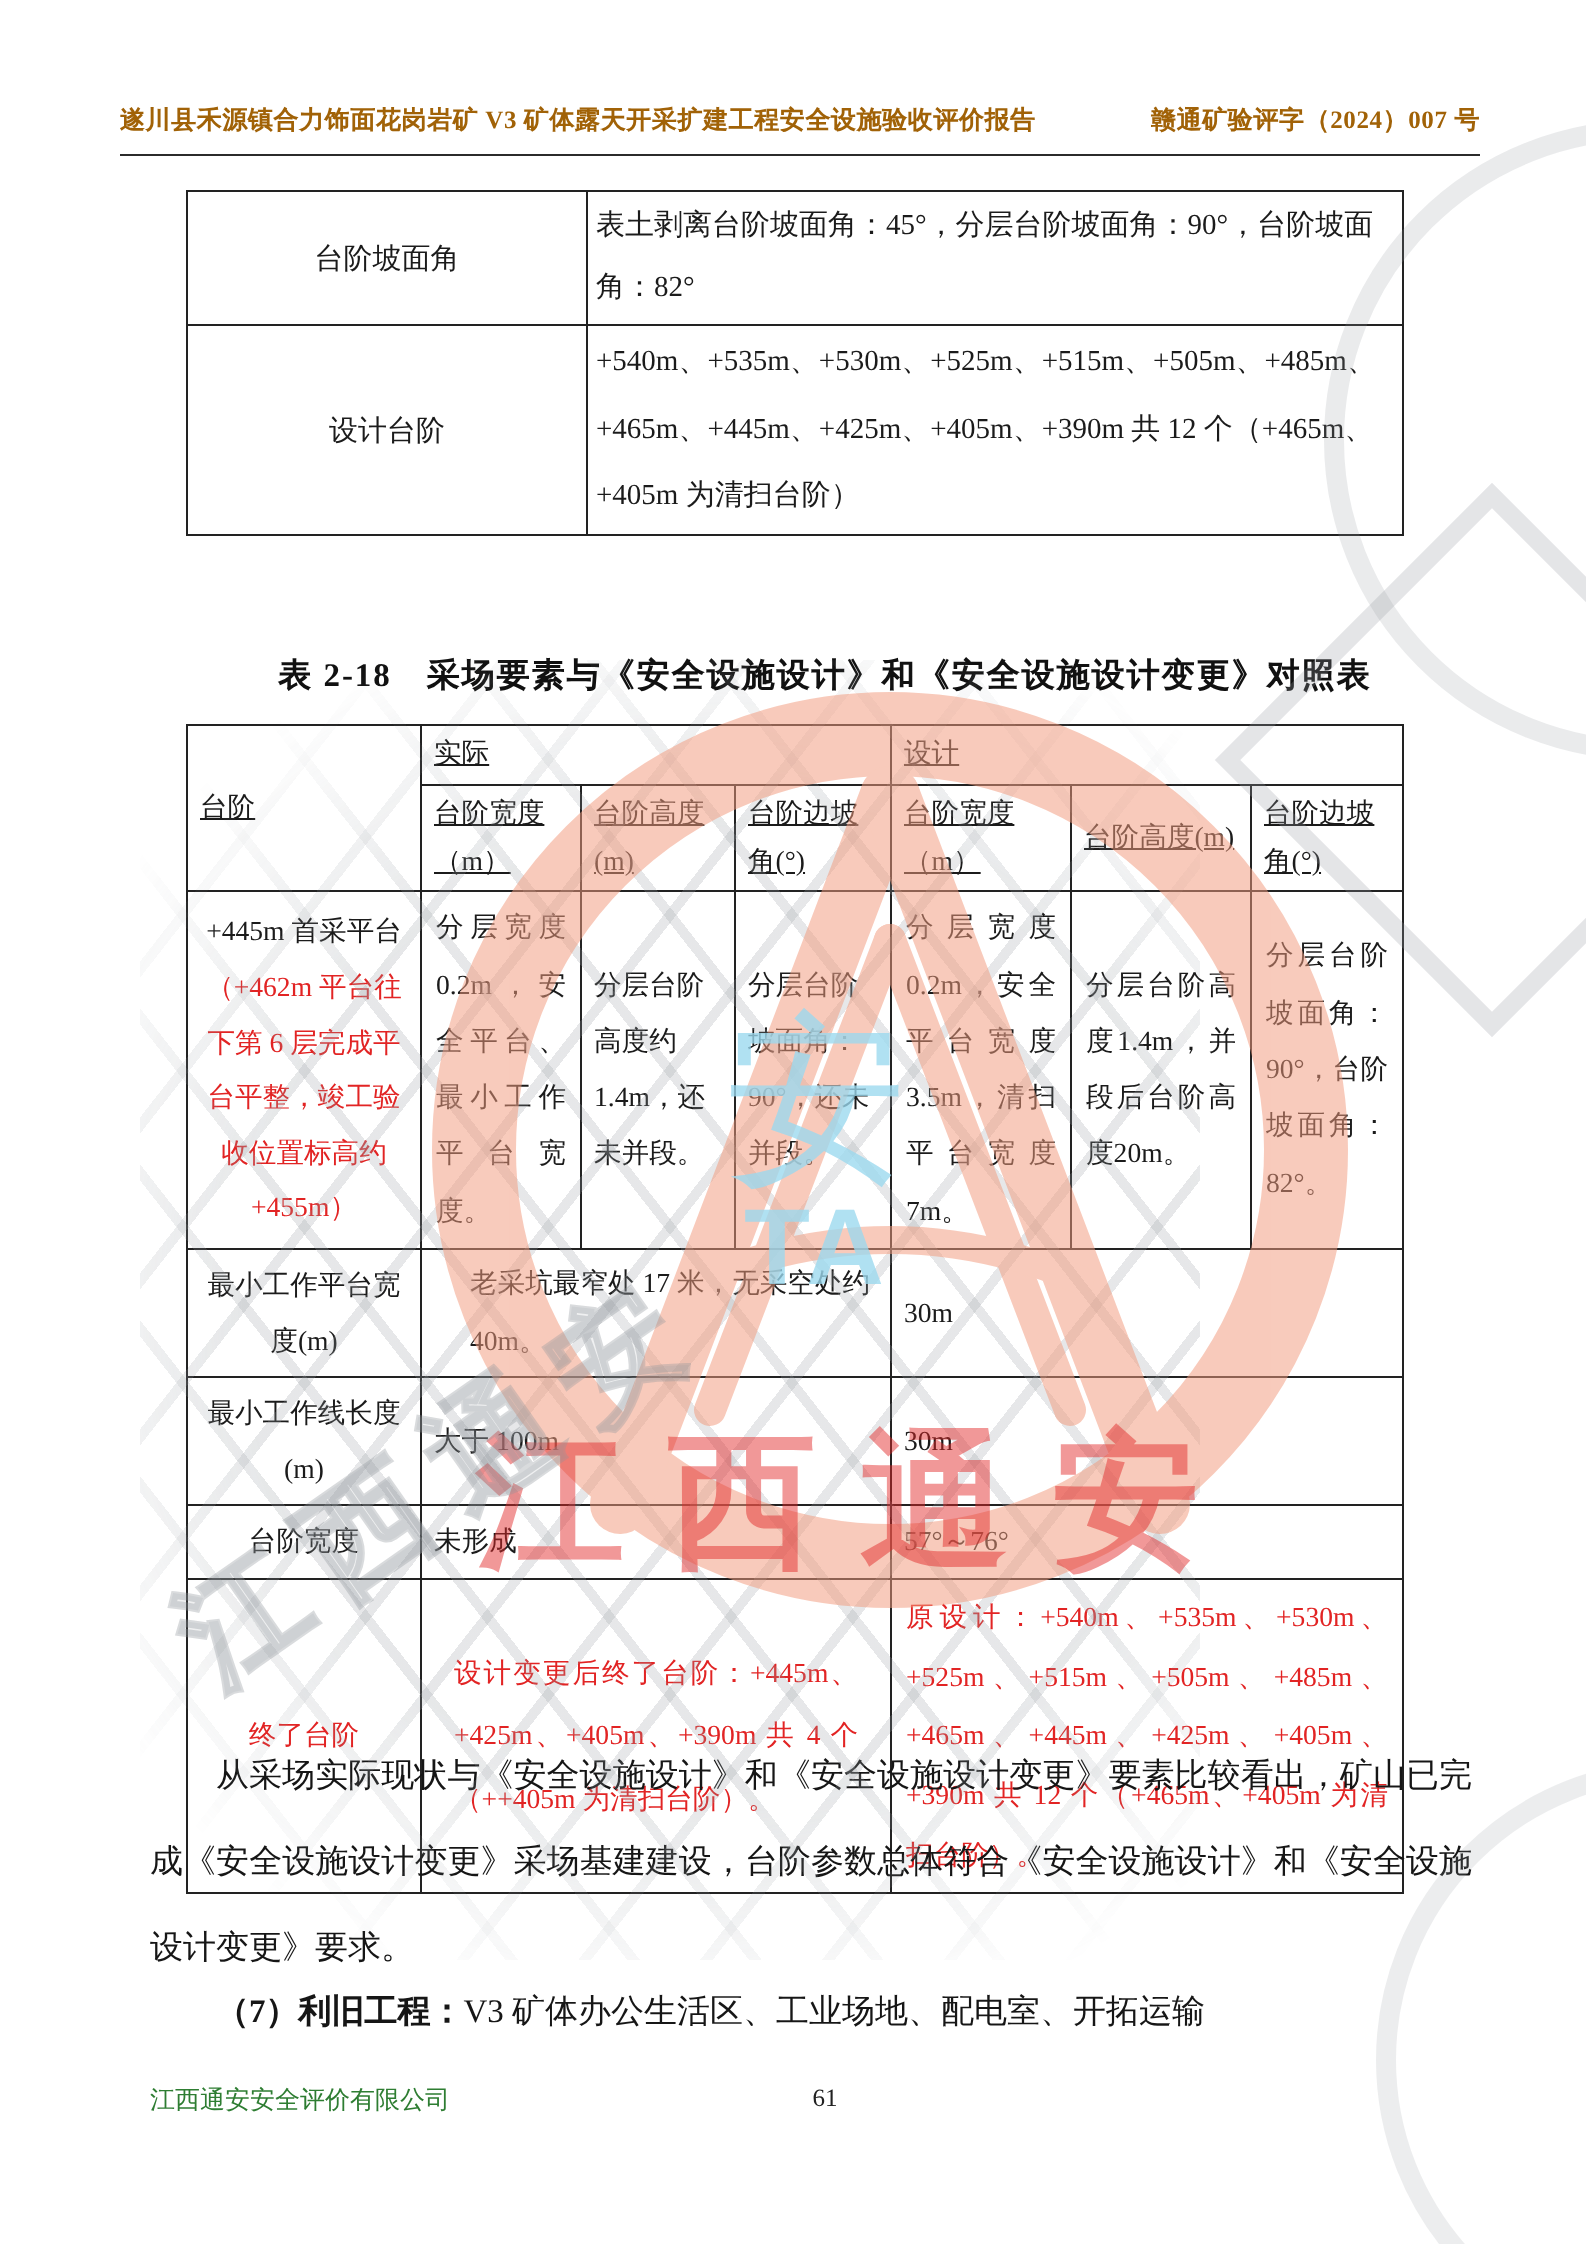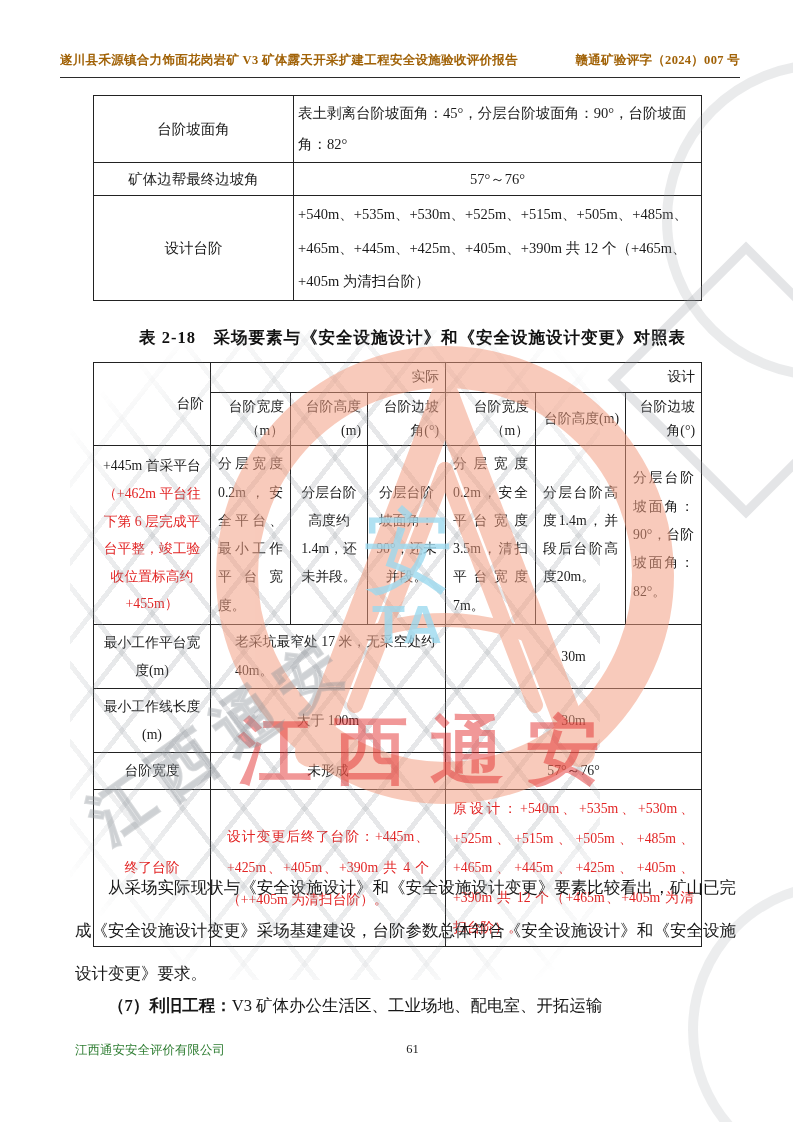--- a/index.html
+++ b/index.html
@@ -24,22 +24,22 @@
         padding:2px 6px;box-sizing:border-box;overflow:hidden;}
   .t1{position:absolute;top:95px;left:93px;width:608px;font-size:14.5px;}
   .t1 .lbl{text-align:center;}
   .t1 .val-left{text-align:left;line-height:2.15;padding-left:4px;}
   .t1 .val-c{text-align:center;}
   .t2-title{
     position:absolute;top:327px;left:16px;width:100%;text-align:center;
     font-size:16.5px;font-weight:bold;color:#111;letter-spacing:1px;
   }
   .t2{position:absolute;top:362px;left:93px;width:608px;font-size:13.8px;}
-  .t2 th{text-align:right;line-height:1.75;}
-  .c{text-align:center;}
+  .t2 th{text-align:left;line-height:1.75;text-decoration:underline;}
+  .c{text-align:left;}
   .j{text-align:justify;text-justify:inter-ideograph;line-height:2.05;padding:4px 7px;}
   .lh2{line-height:2.05;}
   .red{color:#e22424;}
   .t2 .lbl-cell{text-align:center;line-height:2.0;padding:4px 5px;}
   
   .para{
     position:absolute;left:75px;right:57px;
     font-size:16.5px;line-height:2.62;text-align:justify;
     text-indent:2em;color:#161616;
   }
@@ -109,24 +109,20 @@
 
     <table class="t1">
       <colgroup>
           <col style="width:200px">
           <col style="width:408px">
         </colgroup>
       <tbody>
           <tr style="height:65px">
         <td class="lbl">台阶坡面角</td>
         <td class="val-left">表土剥离台阶坡面角：45°，分层台阶坡面角：90°，台阶坡面角：82°</td>
-      </tr>
-      <tr style="height:33px">
-        <td class="lbl">矿体边帮最终边坡角</td>
-        <td class="val-c">57°～76°</td>
       </tr>
       <tr style="height:95px">
         <td class="lbl">设计台阶</td>
         <td class="val-left" style="line-height:2.3">+540m、+535m、+530m、+525m、+515m、+505m、+485m、+465m、+445m、+425m、+405m、+390m 共 12 个（+465m、+405m 为清扫台阶）</td>
       </tr>
     </tbody>
       </table>
 
     <div class="t2-title">表 2-18　采场要素与《安全设施设计》和《安全设施设计变更》对照表</div>
 

